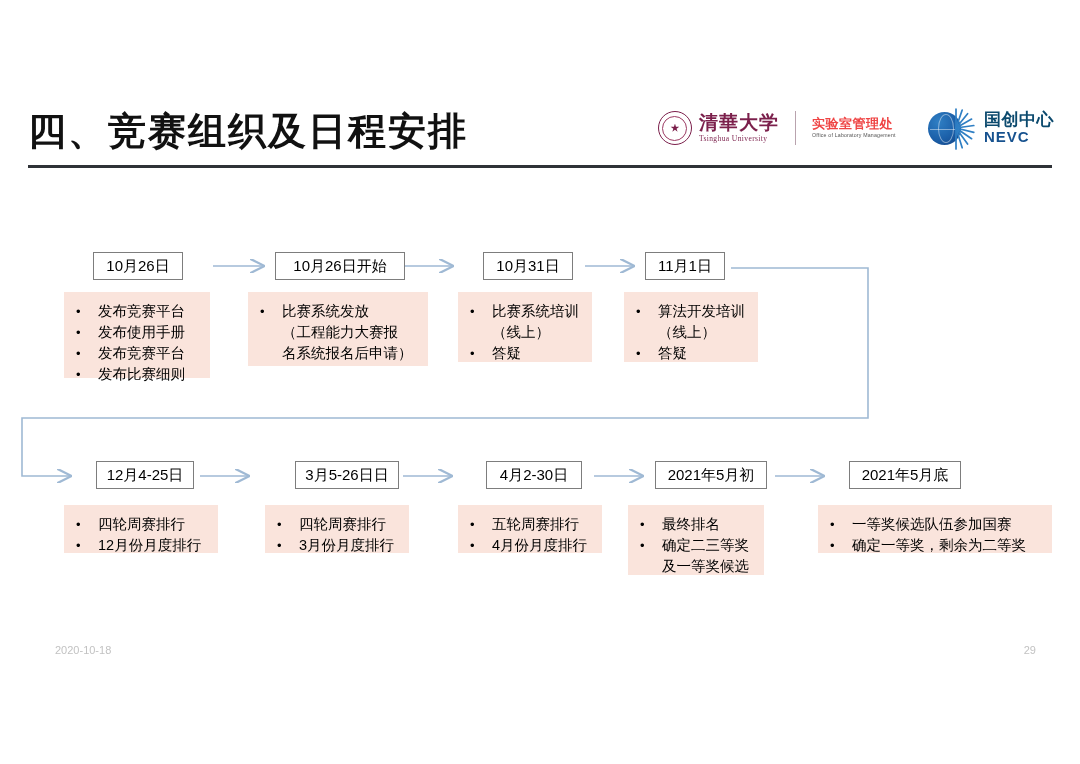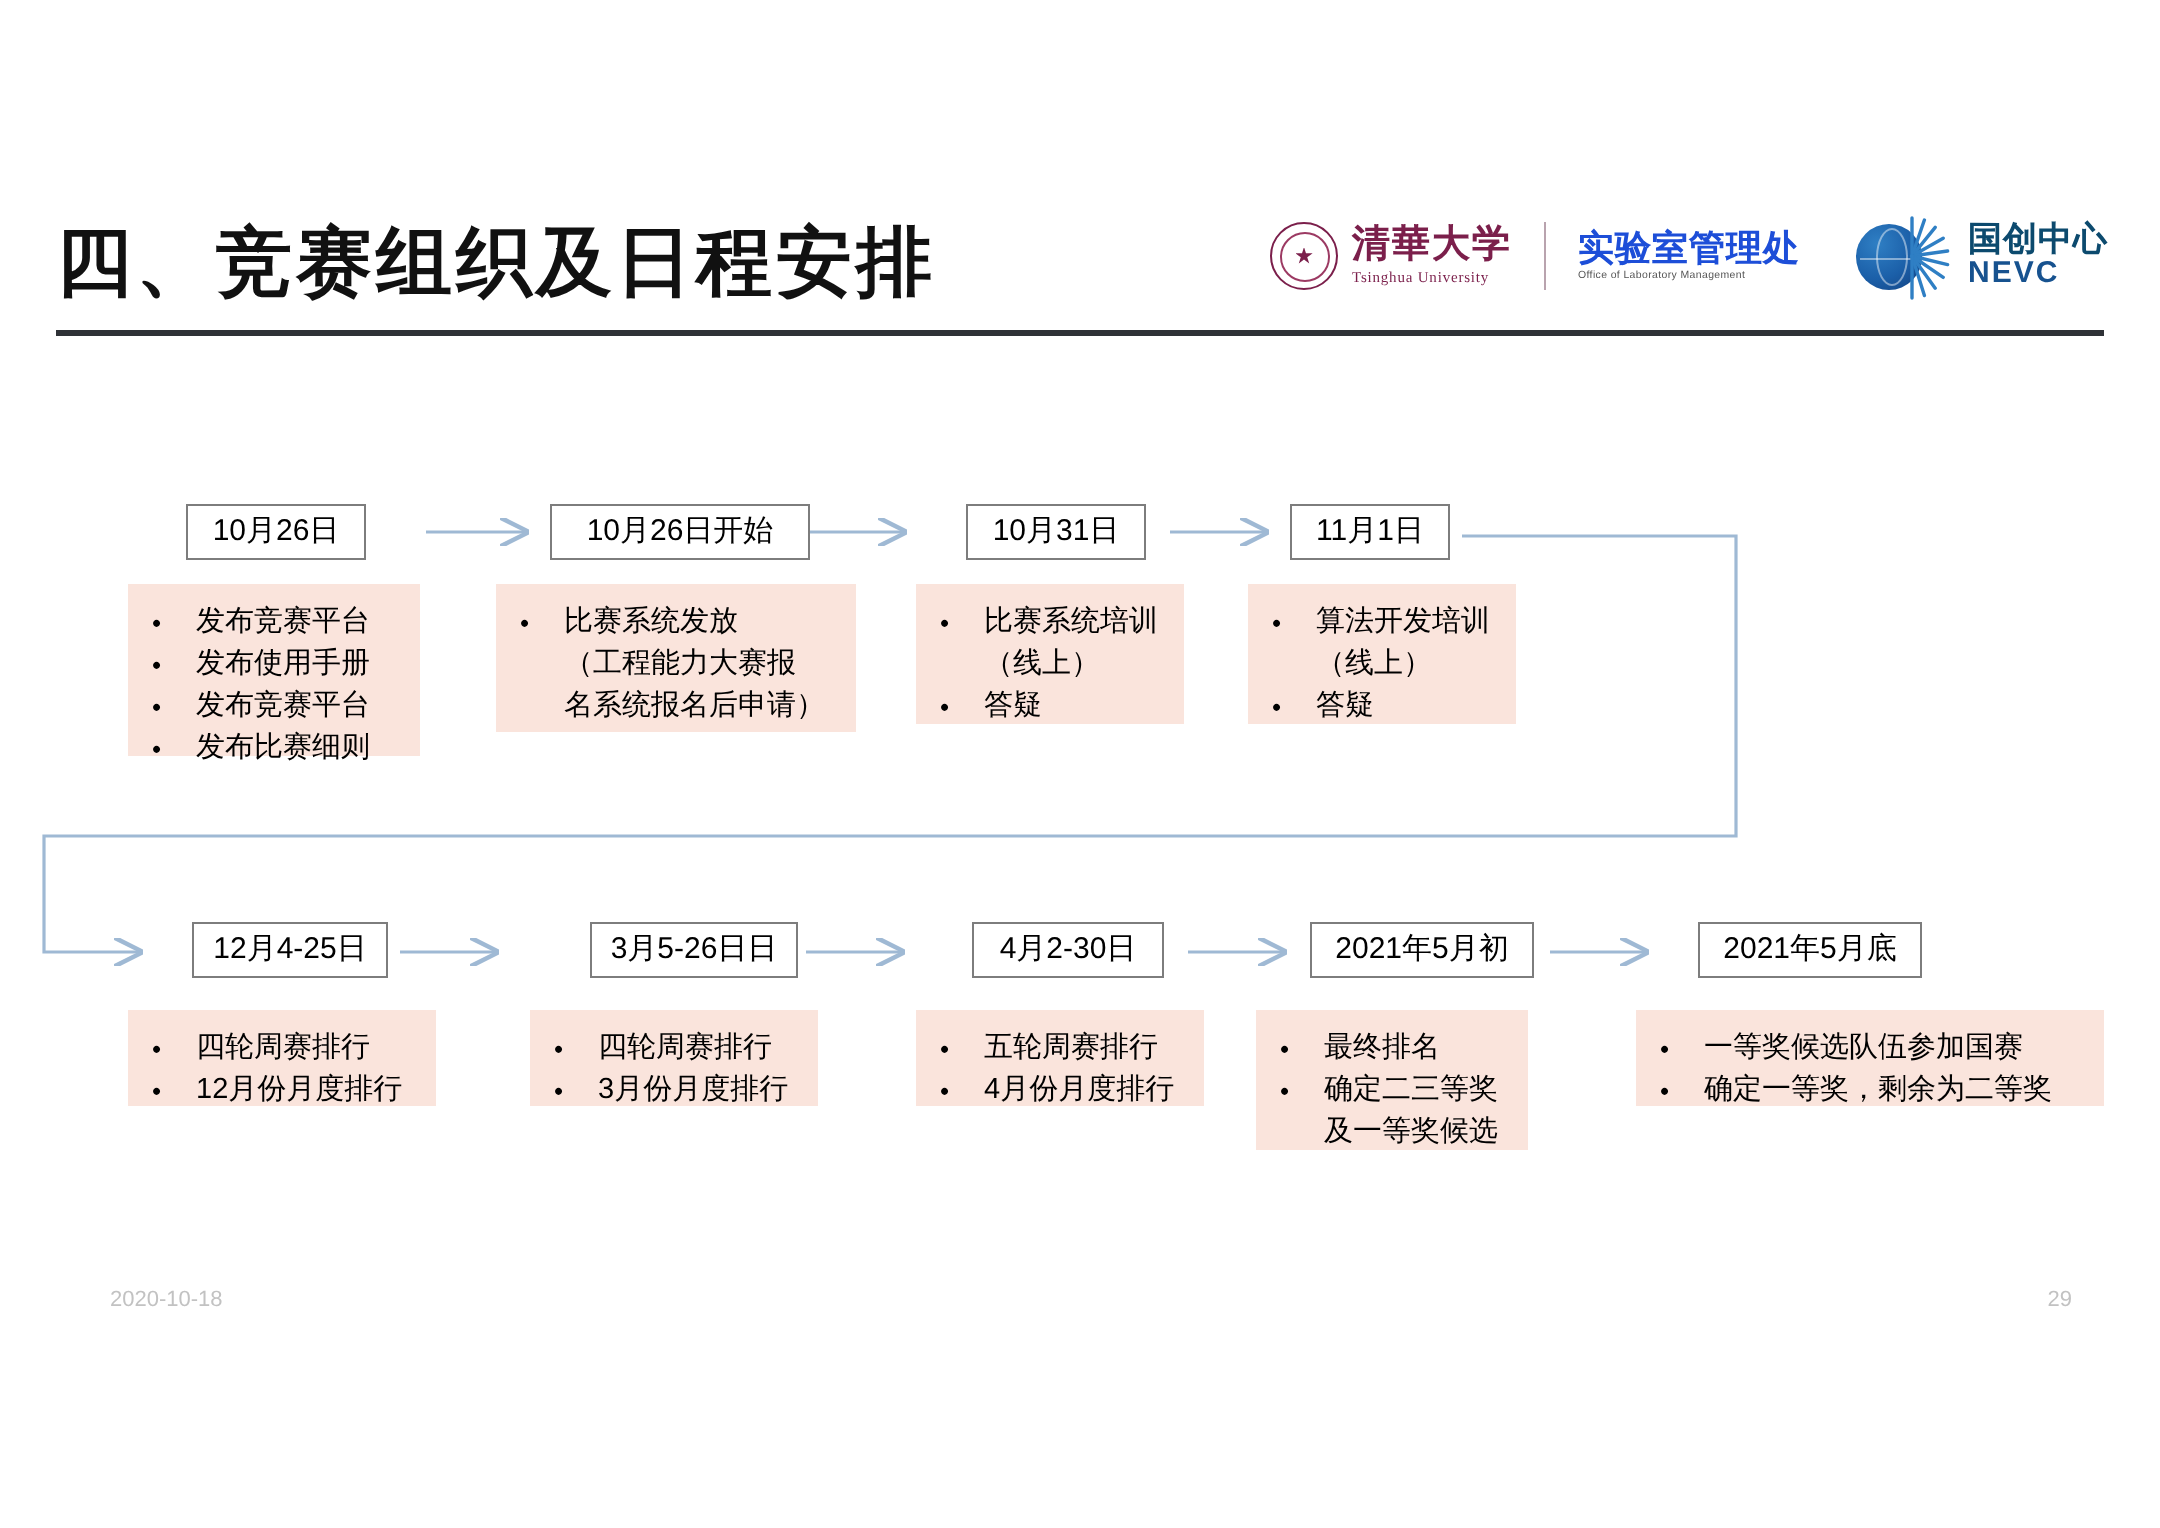--- a/index.html
+++ b/index.html
@@ -101,23 +101,23 @@
     width: 1px;
     height: 34px;
     background: #b9a3ae;
   }
   .lab-names {
     display: flex;
     flex-direction: column;
     line-height: 1;
   }
   .lab-cn {
-    font-size: 18px;
-    font-weight: bold;
-    color: #1d4ed8;
+    font-size: 13px;
+    font-weight: bold;
+    color: #ef4444;
     letter-spacing: 0.5px;
   }
   .lab-en {
     font-size: 5.5px;
     color: #555555;
     letter-spacing: 0.2px;
     margin-top: 3px;
     transform: scale(0.95);
     transform-origin: left center;
   }

